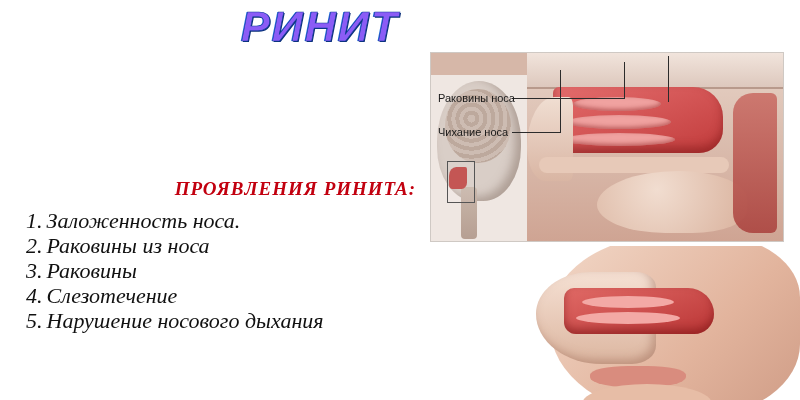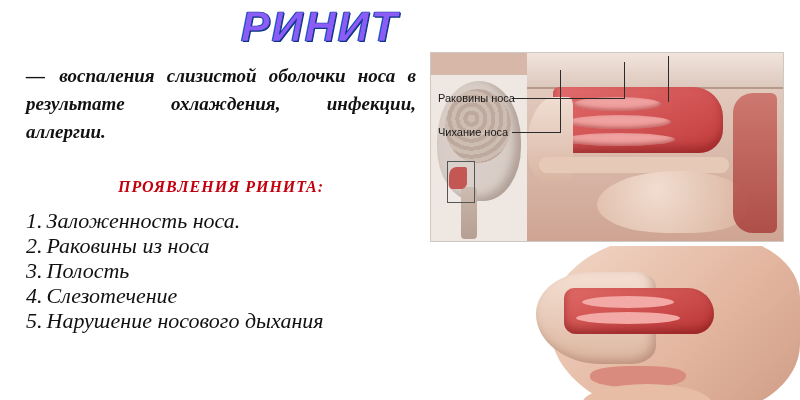--- a/index.html
+++ b/index.html
@@ -48,24 +48,24 @@
     text-align-last: justify;
   }
   .definition .dash { letter-spacing: 2px; }
 
   
   .manif-heading {
     position: absolute;
     left: 26px;
     top: 178px;
     width: 390px;
-    text-align: center;
+    text-align: right;
     font-style: italic;
     font-weight: bold;
-    font-size: 16px;
+    font-size: 19px;
     letter-spacing: 1px;
     color: #c2000f;
   }
 
   
   .symptoms {
     position: absolute;
     left: 26px;
     top: 208px;
     width: 400px;
@@ -308,36 +308,32 @@
     border-radius: 50% 50% 40% 40%;
   }
 </style>
 </head>
 <body>
 
 <div id="page">
 
   <div class="title">РИНИТ</div>
 
-  <div class="definition">
-    <span class="dash">—</span>
-    <span>воспаления слизистой оболочки носа в результате охлаждения, инфекции, аллергии.</span>
-  </div>
 
   <div class="manif-heading">ПРОЯВЛЕНИЯ РИНИТА:</div>
 
   <ul class="symptoms">
     <li>
       <span class="num">1.</span><span>Заложенность носа.</span>
     </li>
     <li>
       <span class="num">2.</span><span>Раковины из носа</span>
     </li>
     <li>
-      <span class="num">3.</span><span>Полость</span>
+      <span class="num">3.</span><span>Раковины</span>
     </li>
     <li>
       <span class="num">4.</span><span>Слезотечение</span>
     </li>
     <li>
       <span class="num">5.</span><span>Нарушение носового дыхания</span>
     </li>
   </ul>
 
   <div class="fig-top">

